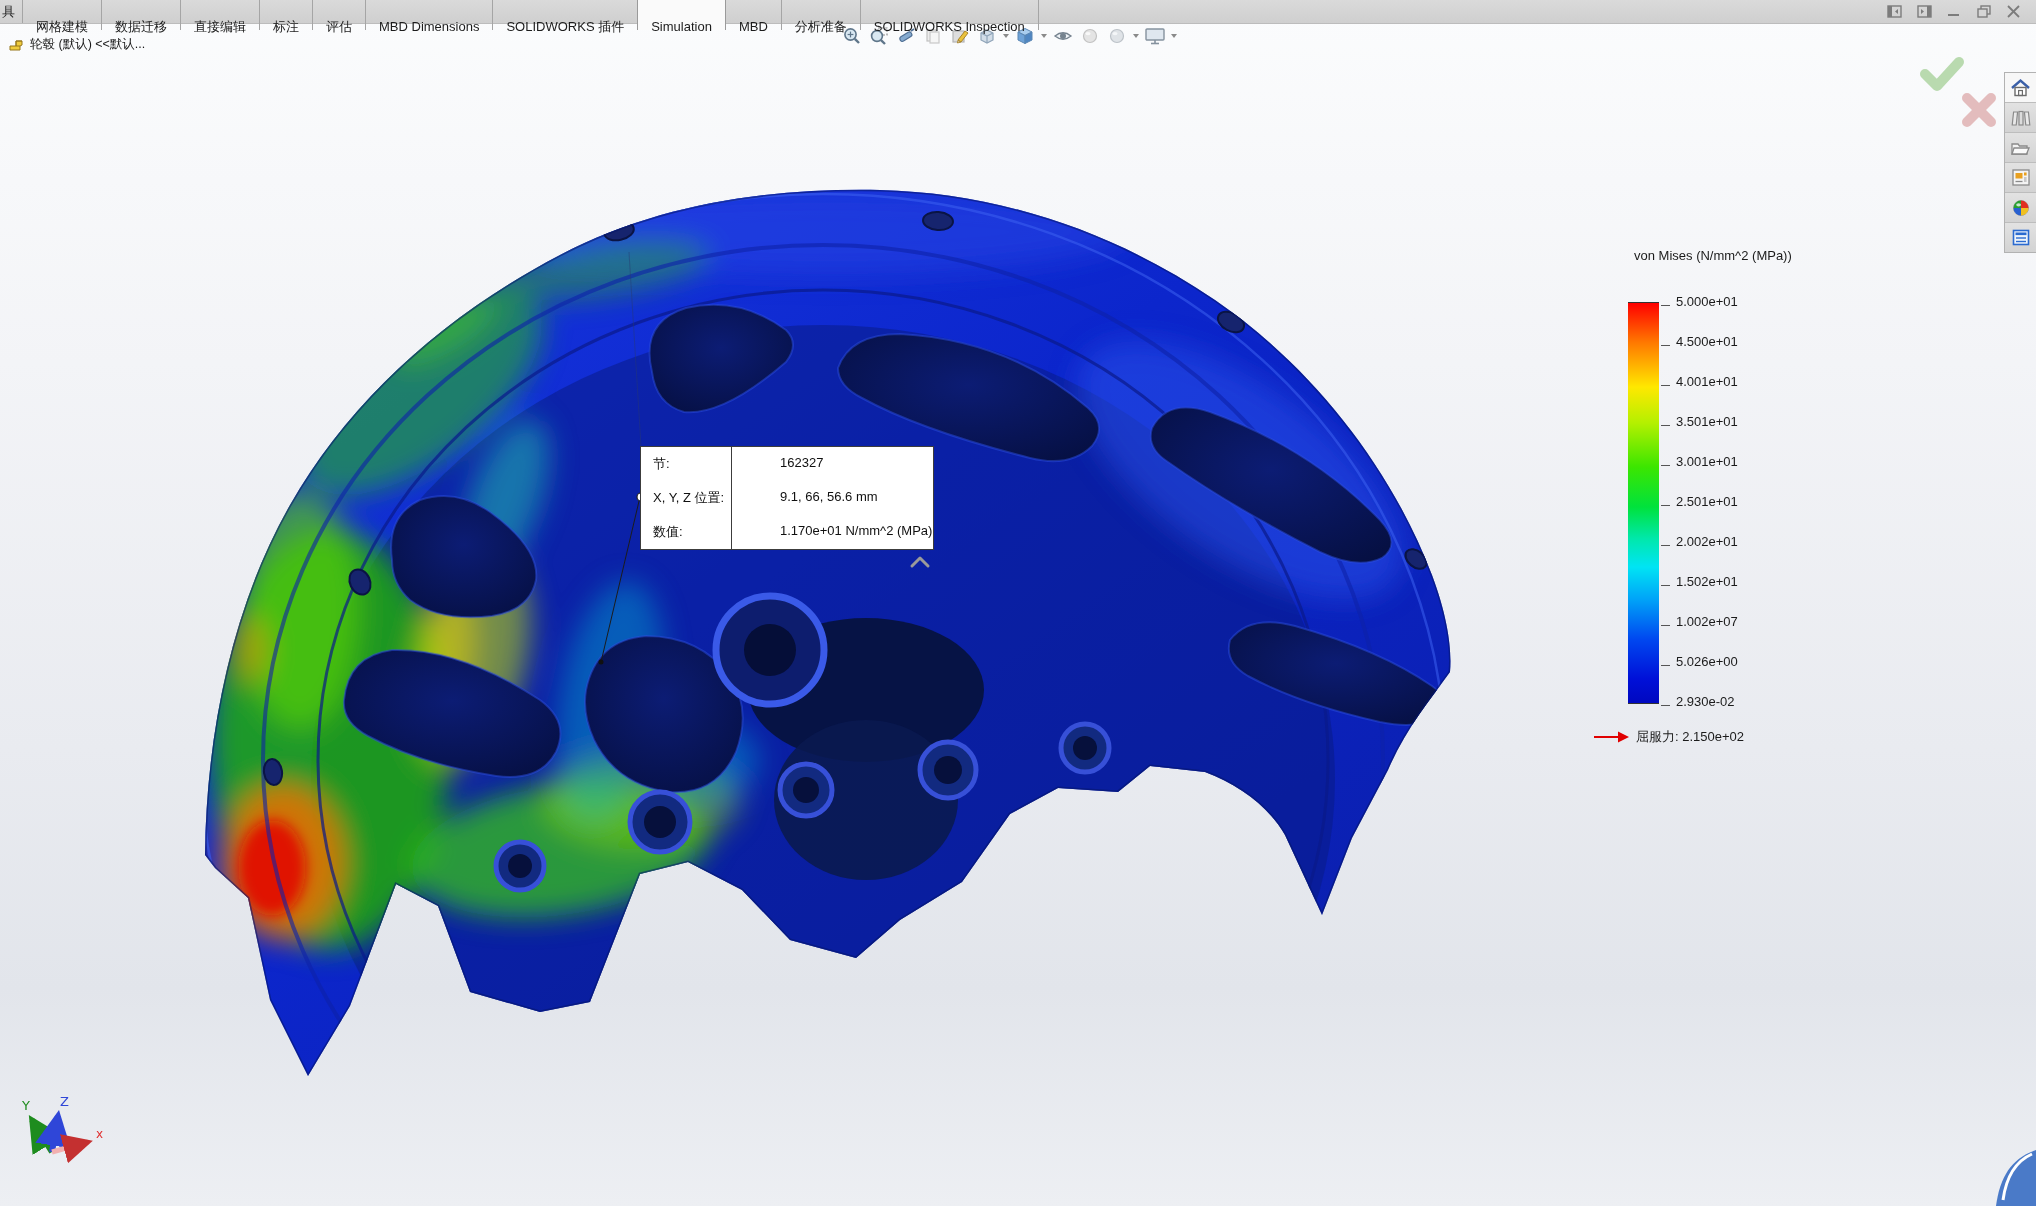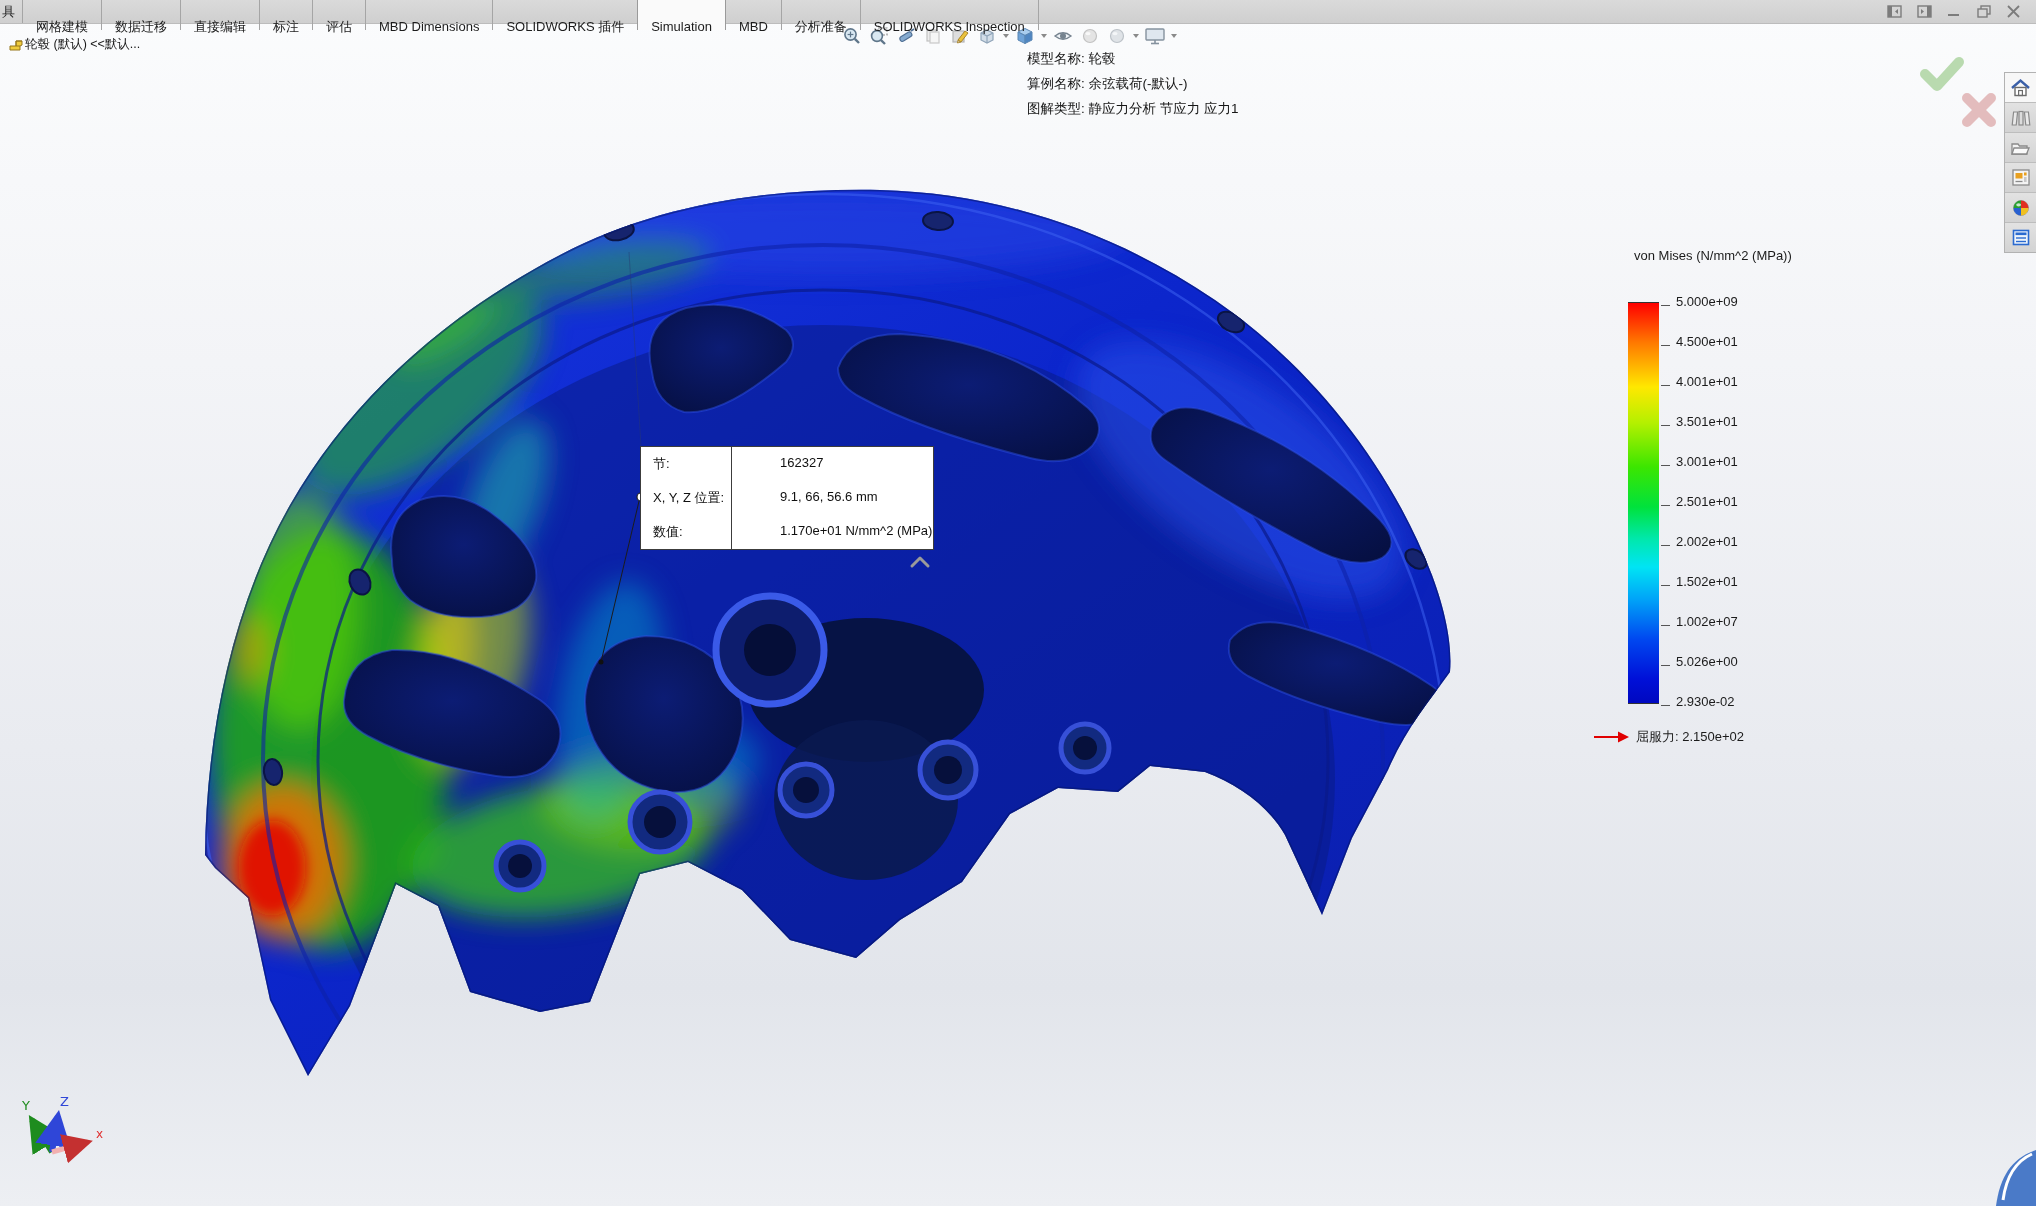--- a/index.html
+++ b/index.html
@@ -12,21 +12,21 @@
               background:linear-gradient(180deg,#dadada,#cfcfcf);
               border-bottom:1px solid #bcbcbc;display:flex;align-items:stretch;z-index:30;}
   .tab{padding:15px 13px;font-size:13px;line-height:23px;color:#1c1c1c;white-space:nowrap;
        border-right:1px solid #a5a5a5;cursor:default;}
   .tab.first{padding:0 7px 0 2px;}
   .tab.active{background:#fafafa;border-right:1px solid #9a9a9a;border-left:1px solid #9a9a9a;margin-left:-1px;}
   .win-controls{margin-left:auto;display:flex;align-items:center;gap:14px;padding:0 14px 0 6px;}
   .win-controls .wc{width:16px;height:14px;display:flex;align-items:center;justify-content:center;}
 
   
-  .tree-root{position:absolute;left:8px;top:36px;display:flex;align-items:center;z-index:20;}
+  .tree-root{position:absolute;left:8px;top:36px;display:flex;align-items:center;gap:5px;z-index:20;}
   .tree-root span{font-size:12.5px;color:#1a1a1a;}
 
   
   .hud{position:absolute;left:840px;top:25px;display:flex;align-items:center;gap:3px;z-index:22;}
   .hud .hicon{width:24px;height:21px;display:flex;align-items:center;justify-content:center;border-radius:2px;}
   .hud .caret{width:8px;height:21px;display:flex;align-items:center;justify-content:center;}
   .hud .caret i{display:block;width:0;height:0;border-left:3.5px solid transparent;border-right:3.5px solid transparent;border-top:4px solid #8a8a8a;}
 
   
   .model-info{position:absolute;left:1027px;top:46px;z-index:18;}
@@ -314,40 +314,35 @@
           <rect x="2" y="3" width="18" height="11" rx="1" fill="#dfe7ef" stroke="#85929e" stroke-width="1.4"></rect>
           <line x1="11" y1="14" x2="11" y2="17" stroke="#85929e" stroke-width="1.6"></line>
           <line x1="7" y1="17.5" x2="15" y2="17.5" stroke="#85929e" stroke-width="1.6"></line>
         </svg>
     </span>
     <span class="caret">
         <i></i>
       </span>
   </div>
 
-  <div class="model-info">
-    <div>模型名称: 轮毂</div>
-    <div>算例名称: 余弦载荷(-默认-)</div>
-    <div>图解类型: 静应力分析 节应力 应力1</div>
-  </div>
 
   <div class="confirm-corner">
     <svg width="92" height="84">
       <path d="M10,24 L22,36 L44,12" fill="none" stroke="#a3cf96" stroke-width="10" stroke-linecap="round" stroke-linejoin="round" opacity="0.75"></path>
       <g opacity="0.7">
         <line x1="52" y1="48" x2="76" y2="72" stroke="#dba3a3" stroke-width="10" stroke-linecap="round"></line>
         <line x1="76" y1="48" x2="52" y2="72" stroke="#dba3a3" stroke-width="10" stroke-linecap="round"></line>
       </g>
     </svg>
   </div>
 
   <div class="legend">
     <div class="title">von Mises (N/mm^2 (MPa))</div>
     <div class="bar"></div>
-    <span class="tick" style="top:46px">5.000e+09</span>
+    <span class="tick" style="top:46px">5.000e+01</span>
     <span class="tick" style="top:86px">4.500e+01</span>
     <span class="tick" style="top:126px">4.001e+01</span>
     <span class="tick" style="top:166px">3.501e+01</span>
     <span class="tick" style="top:206px">3.001e+01</span>
     <span class="tick" style="top:246px">2.501e+01</span>
     <span class="tick" style="top:286px">2.002e+01</span>
     <span class="tick" style="top:326px">1.502e+01</span>
     <span class="tick" style="top:366px">1.002e+07</span>
     <span class="tick" style="top:406px">5.026e+00</span>
     <span class="tick" style="top:446px">2.930e-02</span>

